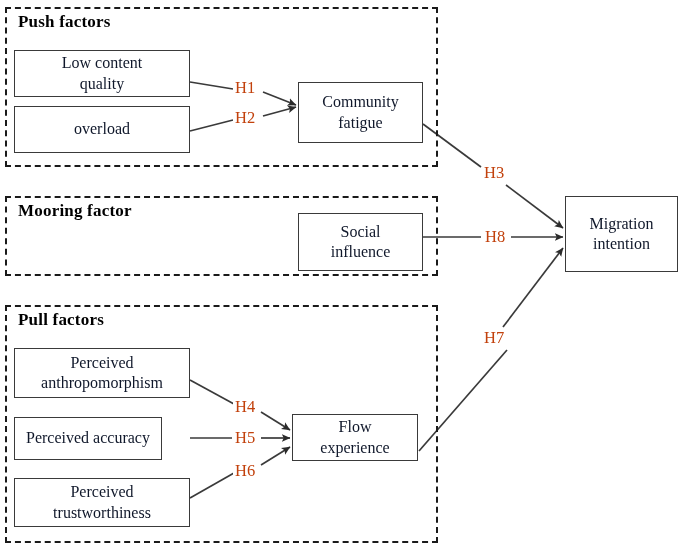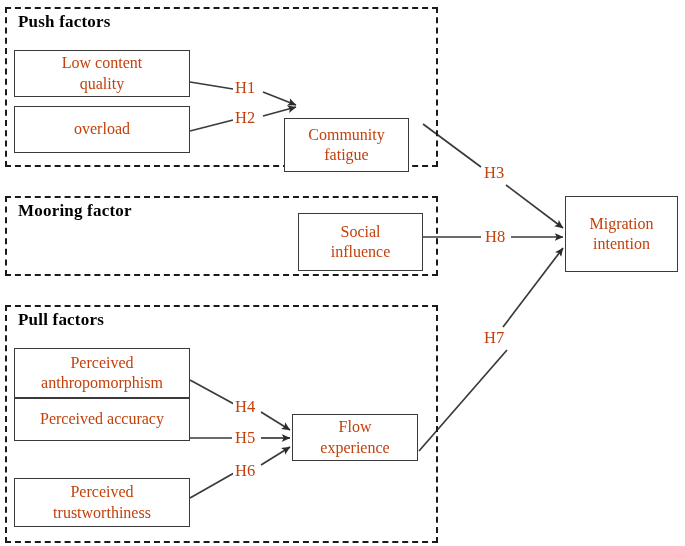--- a/index.html
+++ b/index.html
@@ -43,21 +43,21 @@
     box-sizing: border-box;
     border: 1.6px solid #3a3a3a;
     background: #ffffff;
     display: flex;
     align-items: center;
     justify-content: center;
     text-align: center;
     font-family: "Liberation Serif", "DejaVu Serif", serif;
     font-size: 16px;
     line-height: 1.28;
-    color: #c2410c;
+    color: #0f172a;
     padding: 0 4px;
   }
   .node span { display: block; }
   .hyp-label {
     position: absolute;
     font-family: "Liberation Serif", "DejaVu Serif", serif;
     font-size: 16.5px;
     color: #c2410c;
     background: #ffffff;
     padding: 0 2px;
@@ -117,42 +117,42 @@
       <span>quality</span>
     </div>
   </div>
 
   <div class="node" style="left:14px; top:106px; width:176px; height:47px;">
     <div>
       <span>overload</span>
     </div>
   </div>
 
-  <div class="node" style="left:284px; top:82px; width:125px; height:54px;margin-top:36px;">
+  <div class="node" style="left:298px; top:82px; width:125px; height:61px;">
     <div>
       <span>Community</span>
       <span>fatigue</span>
     </div>
   </div>
 
   <div class="node" style="left:298px; top:213px; width:125px; height:58px;">
     <div>
       <span>Social</span>
       <span>influence</span>
     </div>
   </div>
 
   <div class="node" style="left:14px; top:348px; width:176px; height:50px;">
     <div>
       <span>Perceived</span>
       <span>anthropomorphism</span>
     </div>
   </div>
 
-  <div class="node" style="left:14px; top:398px; width:176px; height:43px;">
+  <div class="node" style="left:14px; top:417px; width:148px; height:43px;">
     <div>
       <span>Perceived accuracy</span>
     </div>
   </div>
 
   <div class="node" style="left:14px; top:478px; width:176px; height:49px;">
     <div>
       <span>Perceived</span>
       <span>trustworthiness</span>
     </div>

